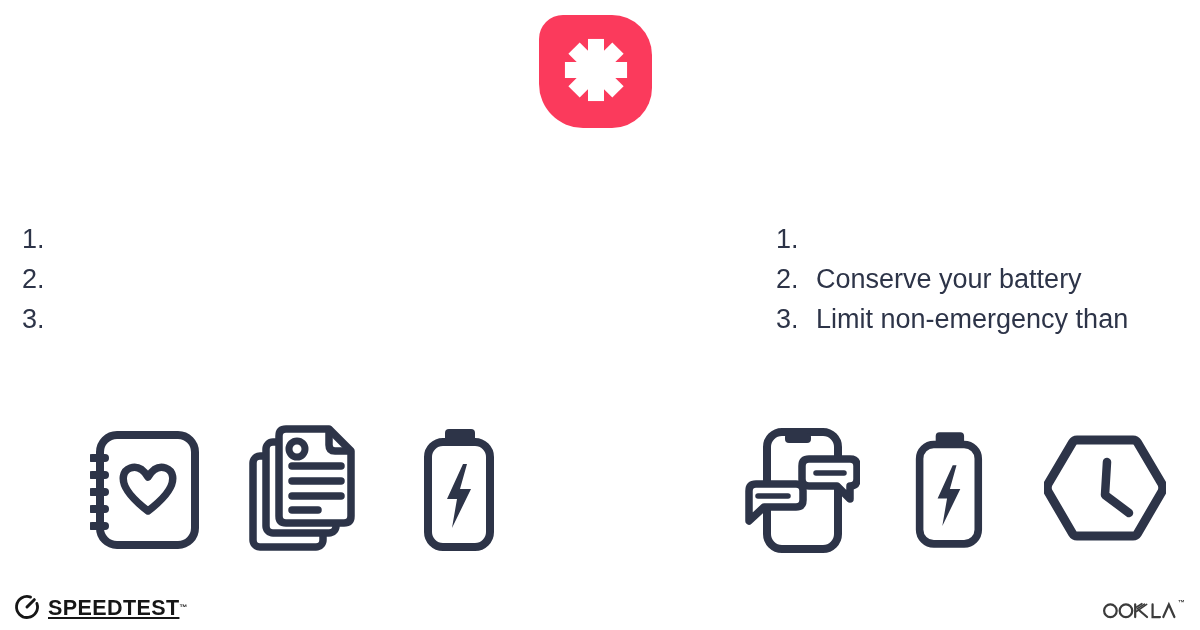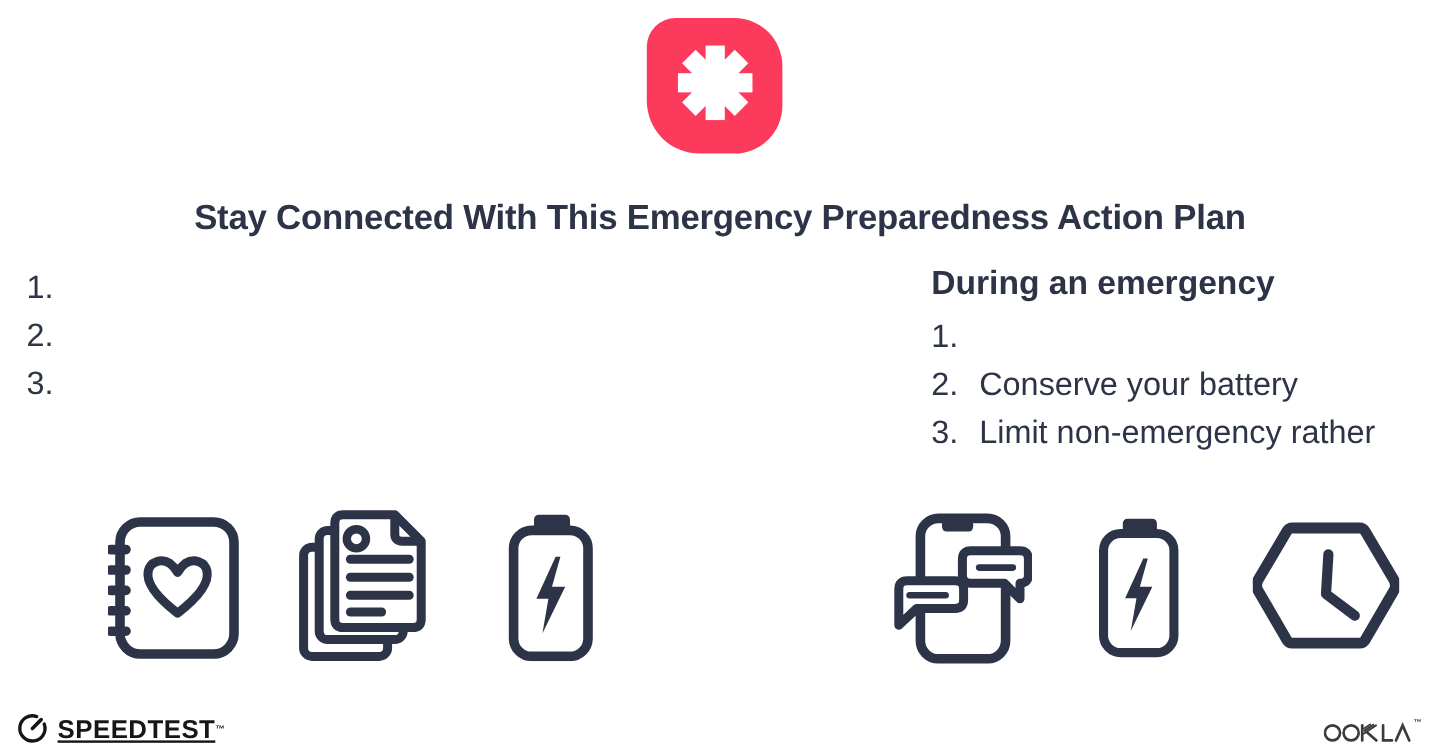--- a/index.html
+++ b/index.html
@@ -48,49 +48,47 @@
         <g fill="#ffffff">
           <rect x="25.5" y="1" width="17" height="66"></rect>
           <rect x="25.5" y="1" width="17" height="66" transform="rotate(45 34 34)"></rect>
           <rect x="25.5" y="1" width="17" height="66" transform="rotate(90 34 34)"></rect>
           <rect x="25.5" y="1" width="17" height="66" transform="rotate(135 34 34)"></rect>
         </g>
       </svg>
     </span>
   </div>
 
-  <h1 class="page-title">Stay Connected With This Emergency Preparedness Action Plan</h1>
 
   <section class="col col-left">
     <ol class="plan-list">
       <li class="plan-item">
         <span class="marker">1.</span>
       </li>
       <li class="plan-item">
         <span class="marker">2.</span>
       </li>
       <li class="plan-item">
         <span class="marker">3.</span>
       </li>
     </ol>
   </section>
 
   <section class="col col-right">
-    <h2 class="col-heading">During an emergency</h2>
     <ol class="plan-list">
       <li class="plan-item">
         <span class="marker">1.</span>
       </li>
       <li class="plan-item">
         <span class="marker">2.</span>
         <span>Conserve your battery</span>
       </li>
       <li class="plan-item">
         <span class="marker">3.</span>
-        <span>Limit non-emergency rather</span>
+        <span>Limit non-emergency than</span>
       </li>
     </ol>
   </section>
 
   <div class="ico" style="left:90px;top:428px;width:112px;height:124px;" aria-label="contact-book-heart-icon">
     <svg viewBox="0 0 112 124" fill="none" stroke="#2d3448" stroke-width="8" stroke-linecap="round" stroke-linejoin="round" aria-hidden="true">
       <rect x="10" y="7" width="95" height="110" rx="17"></rect>
       <line x1="2" y1="30" x2="15" y2="30"></line>
       <line x1="2" y1="47" x2="15" y2="47"></line>
       <line x1="2" y1="64" x2="15" y2="64"></line>

